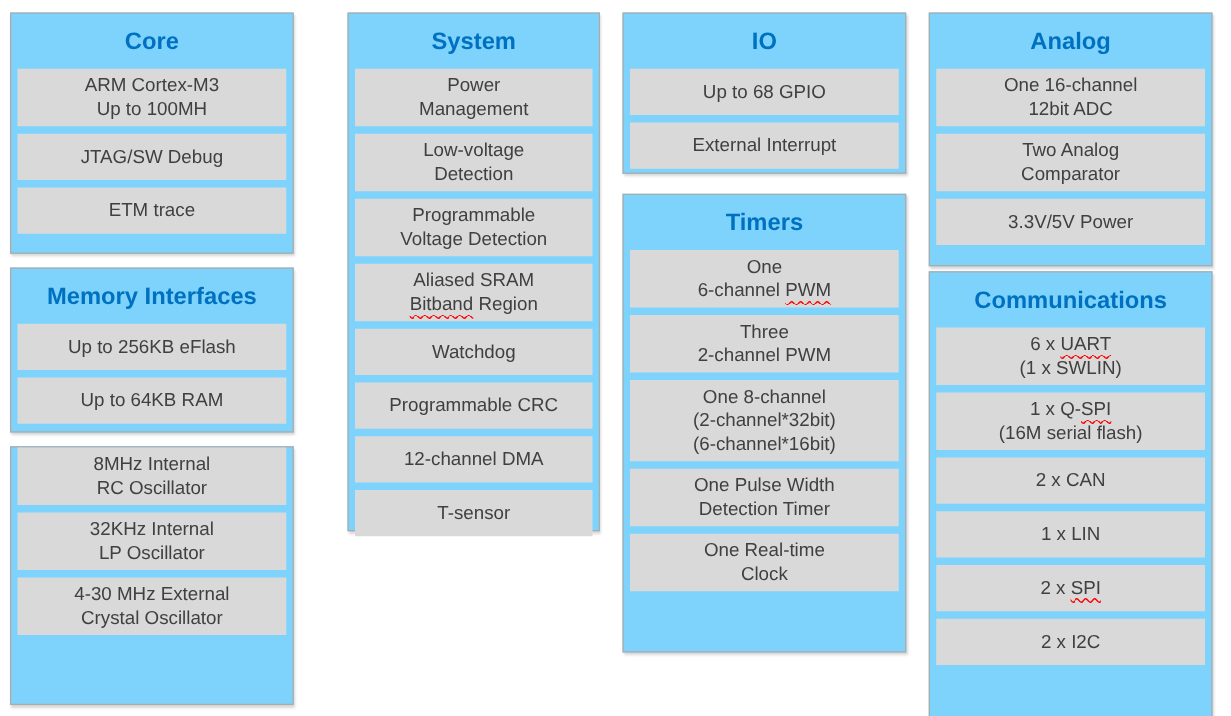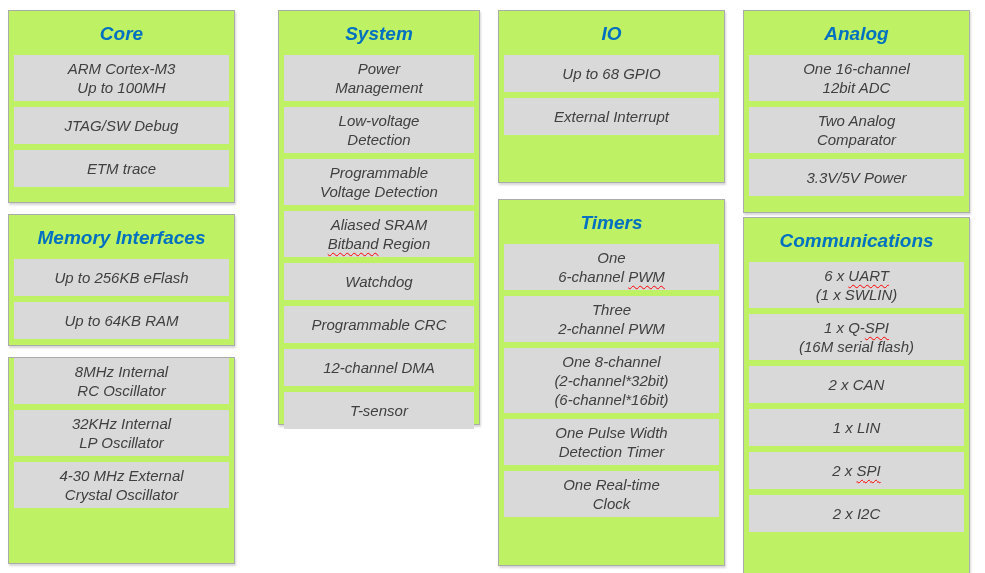--- a/index.html
+++ b/index.html
@@ -16,30 +16,29 @@
     padding: 10px 0 0 8px;
   }
   .col { display: flex; flex-direction: column; }
   .col-1 { row-gap: 11px; }
   .col-2 { row-gap: 11px; }
   .col-3 { row-gap: 16px; }
   .col-4 { row-gap: 4px; }
 
   .panel {
     border: 1px solid #ababab;
-    background: #bef264;
+    background: #7dd3fc;
     padding: 0 5px;
     box-shadow: 1px 2px 2px rgba(0,0,0,0.16);
-    font-style: italic;
   }
   .p-core   { height: 193px; }
   .p-memory { height: 132px; }
   .p-clocks { height: 207px; }
   .p-system { height: 415px; margin-left: 25px; }
-  .p-io     { height: 173px; }
+  .p-io     { height: 129px; }
   .p-timers { height: 367px; }
   .p-analog { height: 203px; }
   .p-comms  { height: 412px; }
 
   .panel-title {
     text-align: center;
     color: var(--heading-color, #0070C0);
     font-size: 19px;
     line-height: 19px;
     font-weight: bold;

